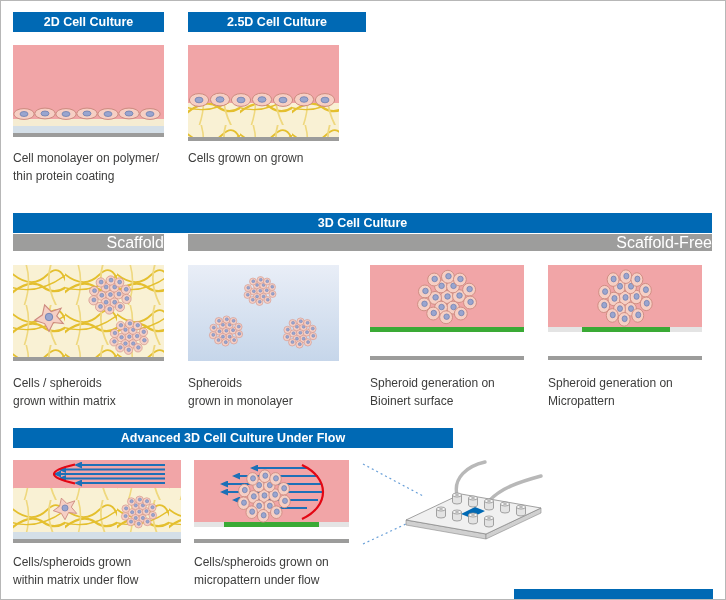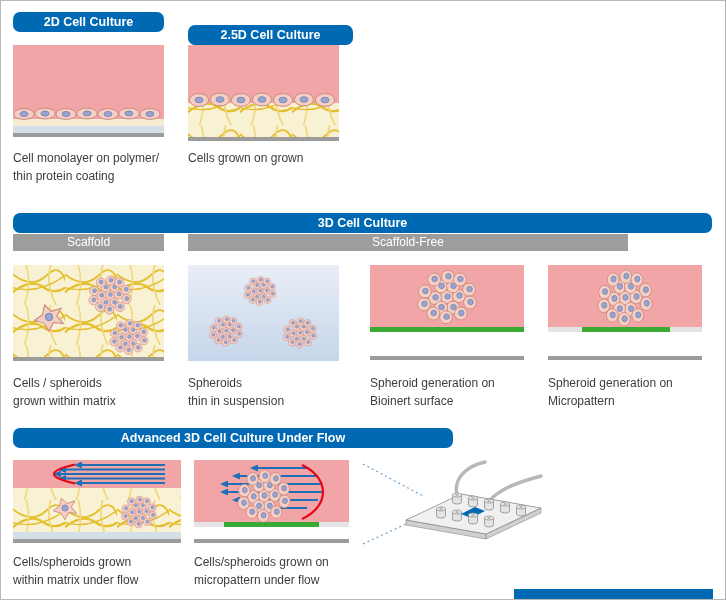--- a/index.html
+++ b/index.html
@@ -1,21 +1,21 @@
 <!DOCTYPE html>
 <html style="--header_blue: #0069b4; --subheader_gray: #9d9d9c; --panel_pink: #f1a5a7; --matrix_cream: #f9f1d4; --fiber_yellow: #e4bf2e; --fiber_light: #efd87e; --cell_body: #f6cfc4; --cell_stroke: #cd8a7f; --nucleus: #99a5cf; --nucleus_stroke: #6f7fae; --green_surface: #3aaa35; --strip_blue: #d4dfe8; --strip_gray: #9c9c9b; --strip_light: #e4e4e4; --coat_cream: #f5ecd2; --susp_top: #e9eef7; --susp_bottom: #c6d6ea; --flow_blue: #1d70b7; --flow_red: #e30613; --dotted_blue: #6aa0d8; --caption_text: #3c3c3b; --page_border: #b7b7b7;"><head>
 <meta charset="utf-8">
 <style>
   * { margin:0; padding:0; box-sizing:border-box; }
   html,body { background:#fff; font-family:"Liberation Sans", sans-serif; }
   .stage { position:relative; width:726px; height:600px; background:#fff;
            border:1px solid var(--page_border); overflow:hidden; }
   .bar { position:absolute; color:#fff; text-align:center; overflow:hidden; white-space:nowrap; }
-  .bar-blue { background:var(--header_blue); height:20px; line-height:20px; font-size:12.5px; font-weight:bold;border-radius:7px; }
-  .bar-gray { background:var(--subheader_gray); height:17px; line-height:17px; font-size:12px; }
+  .bar-blue { background:var(--header_blue); height:20px; line-height:20px; font-size:12.5px; font-weight:bold; }
+  .bar-gray { background:var(--subheader_gray); height:17px; line-height:17px; font-size:16px;text-align:right; }
   .panel { position:absolute; display:block; }
   .caption { position:absolute; font-size:12px; line-height:1.5; color:var(--caption_text); white-space:pre-line; }
   .accent-bar { position:absolute; background:var(--header_blue); }
 
   
   .cell-body   { fill:var(--cell_body); stroke:var(--cell_stroke); stroke-width:1; }
   .cell-nucleus{ fill:var(--nucleus); stroke:var(--nucleus_stroke); stroke-width:0.8; }
   .fiber       { stroke:var(--fiber_yellow); fill:none; stroke-linecap:round; }
   .fiber-light { stroke:var(--fiber_light); fill:none; stroke-linecap:round; }
   .pink-bg  { fill:var(--panel_pink); }
@@ -97,21 +97,21 @@
         <stop offset="0" class="susp-top"></stop>
         <stop offset="1" class="susp-bottom"></stop>
       </linearGradient>
       <marker id="arrowL" markerWidth="8" markerHeight="7" refX="6" refY="3.5" orient="auto" markerUnits="userSpaceOnUse">
         <path d="M0,0 L8,3.5 L0,7 Z" class="arrow-head"></path>
       </marker>
     </defs>
   </svg>
 
   <div class="bar bar-blue" style="left:12px;top:11px;width:151px">2D Cell Culture</div>
-  <div class="bar bar-blue" style="left:187px;top:24px;width:165px">2.5D Cell Culture</div>
+  <div class="bar bar-blue" style="left:187px;top:11px;width:178px">2.5D Cell Culture</div>
 
   <svg class="panel" style="left:12px;top:44px" width="151" height="96">
     <rect x="0" y="0" width="151" height="74" class="pink-bg"></rect>
     <rect x="0" y="74" width="151" height="7" class="coat"></rect>
     <rect x="0" y="81" width="151" height="7" class="strip-blue"></rect>
     <rect x="0" y="88" width="151" height="4" class="strip-gray"></rect>
     <g>
       <use href="#flatcell" x="11" y="69"></use>
         <use href="#flatcell" x="32" y="68.5"></use>
       <use href="#flatcell" x="53" y="69"></use>
@@ -137,21 +137,21 @@
       <use href="#roundcell" x="137" y="55"></use>
     </g>
   </svg>
 
   <div class="caption" style="left:12px;top:148px;width:172px">Cell monolayer on polymer/
 thin protein coating</div>
   <div class="caption" style="left:187px;top:148px;width:172px">Cells grown on grown</div>
 
   <div class="bar bar-blue" style="left:12px;top:212px;width:699px">3D Cell Culture</div>
   <div class="bar bar-gray" style="left:12px;top:233px;width:151px">Scaffold</div>
-  <div class="bar bar-gray" style="left:187px;top:233px;width:440px">Scaffold-Free</div>
+  <div class="bar bar-gray" style="left:187px;top:233px;width:524px">Scaffold-Free</div>
 
   <svg class="panel" style="left:12px;top:264px" width="151" height="96">
     <rect x="0" y="0" width="151" height="96" class="cream-bg"></rect>
     <rect x="0" y="0" width="151" height="96" fill="url(#fibers)"></rect>
     <use href="#spheroid" transform="translate(97,30) scale(0.66)"></use>
     <use href="#spheroid" transform="translate(116,72) scale(0.6)"></use>
     <use href="#starcell" transform="translate(36,52) scale(1.1)"></use>
     <rect x="0" y="92" width="151" height="4" class="strip-gray"></rect>
   </svg>
 
@@ -173,21 +173,21 @@
     <rect x="0" y="0" width="154" height="62" class="pink-bg"></rect>
     <rect x="0" y="62" width="154" height="5" class="strip-light"></rect>
     <rect x="34" y="62" width="88" height="5" class="green-line"></rect>
     <use href="#spheroid" transform="translate(77,33) scale(0.85,0.97)"></use>
     <rect x="0" y="91" width="154" height="4" class="strip-gray"></rect>
   </svg>
 
   <div class="caption" style="left:12px;top:373px;width:172px">Cells / spheroids
 grown within matrix</div>
   <div class="caption" style="left:187px;top:373px;width:172px">Spheroids
-thin in suspension</div>
+grown in monolayer</div>
   <div class="caption" style="left:369px;top:373px;width:172px">Spheroid generation on
 Bioinert surface</div>
   <div class="caption" style="left:547px;top:373px;width:172px">Spheroid generation on
 Micropattern</div>
 
   <div class="bar bar-blue" style="left:12px;top:427px;width:440px">Advanced 3D Cell Culture Under Flow</div>
 
   <svg class="panel" style="left:12px;top:459px" width="168" height="88">
     <rect x="0" y="0" width="168" height="28" class="pink-bg"></rect>
     <rect x="0" y="28" width="168" height="44" class="cream-bg"></rect>

